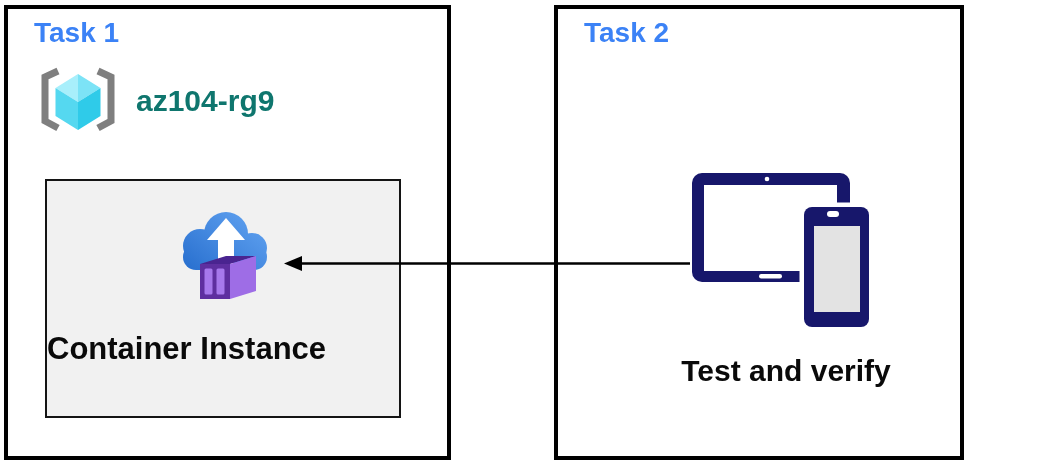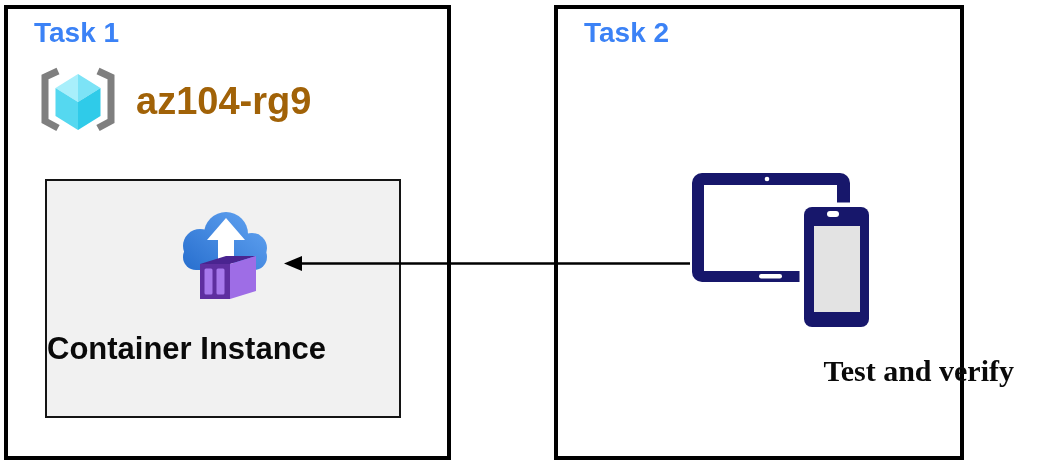--- a/index.html
+++ b/index.html
@@ -7,28 +7,28 @@
   .canvas{position:relative;width:1049px;height:465px;background:#ffffff;overflow:hidden;}
 
   .task-box{position:absolute;background:#ffffff;border:4px solid #000000;box-sizing:border-box;}
   #task1-box{left:4px;top:5px;width:447px;height:455px;}
   #task2-box{left:554px;top:5px;width:410px;height:455px;}
 
   .task-title{position:absolute;left:26px;top:8px;font-size:28px;font-weight:700;color:#3b82f6;letter-spacing:0px;}
 
   .rg-row{position:absolute;left:28px;top:57px;display:flex;align-items:center;}
   .rg-icon{width:84px;height:70px;}
-  .rg-name{margin-left:16px;font-size:38px;font-weight:700;color:#a16207;}
+  .rg-name{margin-left:16px;font-size:30px;font-weight:700;color:#0f766e;}
 
   .inner-box{position:absolute;left:37px;top:170px;width:356px;height:239px;background:#F1F1F1;border:2px solid #141414;box-sizing:border-box;}
   .ci-icon{position:absolute;left:131px;top:23px;width:96px;height:100px;}
   .ci-label{position:absolute;left:0;top:150px;width:100%;text-align:left;font-size:31px;font-weight:700;color:#0a0a0a;}
 
   .devices-icon{position:absolute;left:131px;top:162px;width:185px;height:160px;}
-  .t2-label{position:absolute;left:0;top:345px;width:456px;text-align:right;font-size:30px;font-weight:700;color:#0a0a0a;font-family:Liberation Serif, serif;}
+  .t2-label{position:absolute;left:0;top:345px;width:456px;text-align:center;font-size:30px;font-weight:700;color:#0a0a0a;}
 
   .arrow-overlay{position:absolute;left:0;top:0;width:1049px;height:465px;pointer-events:none;}
 </style>
 </head>
 <body>
 
 <div class="canvas">
 
   <div class="task-box" id="task1-box">
     <div class="task-title">Task 1</div>

